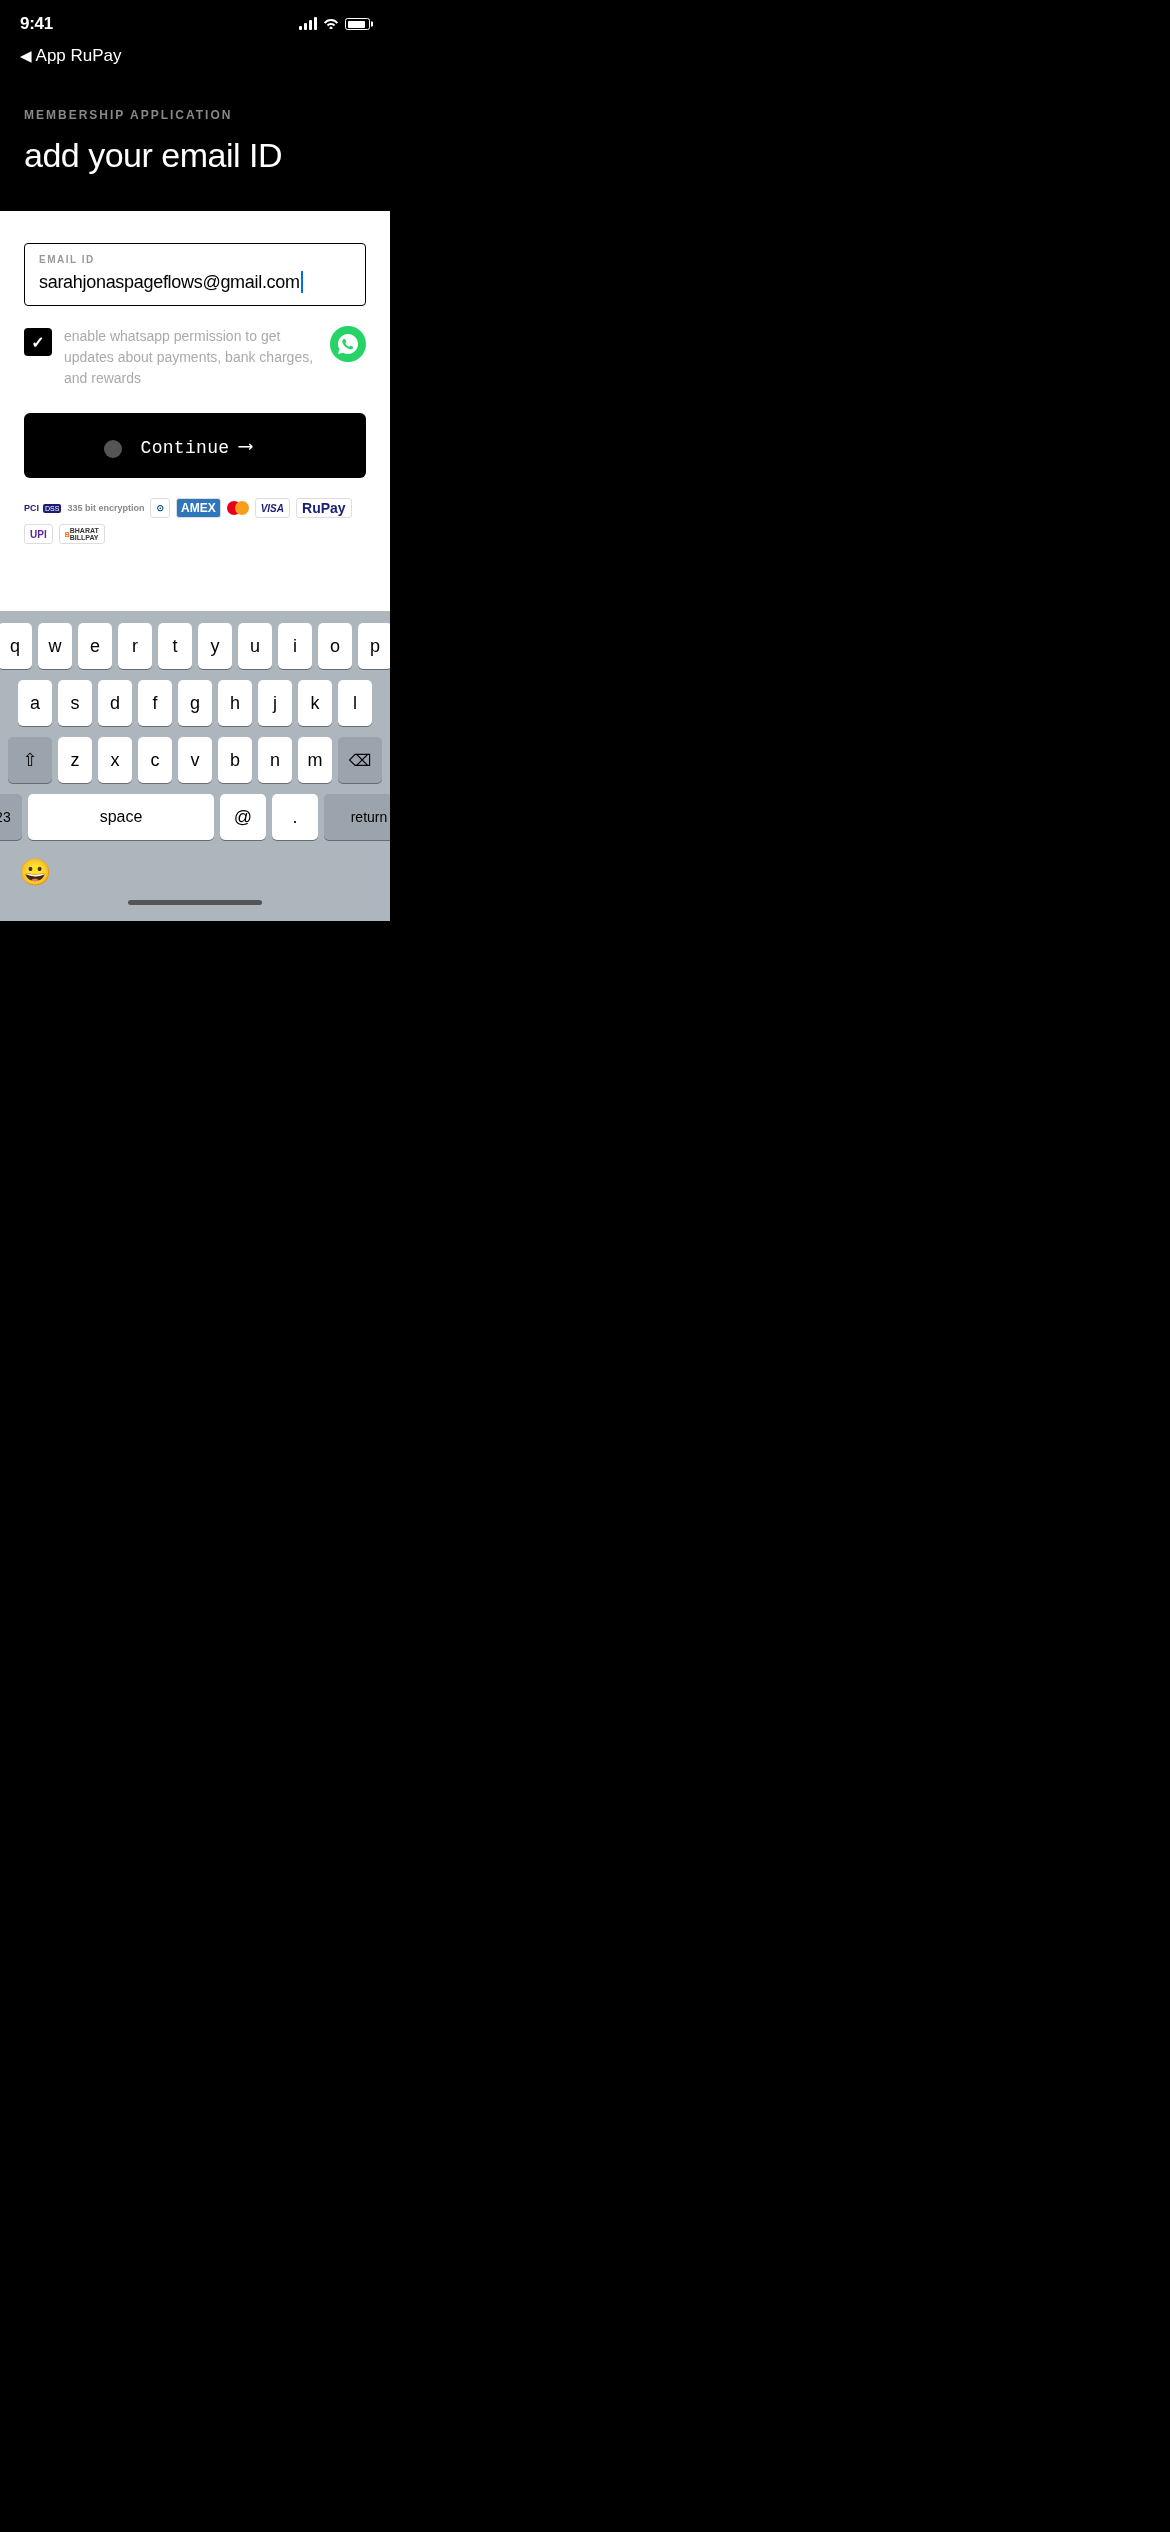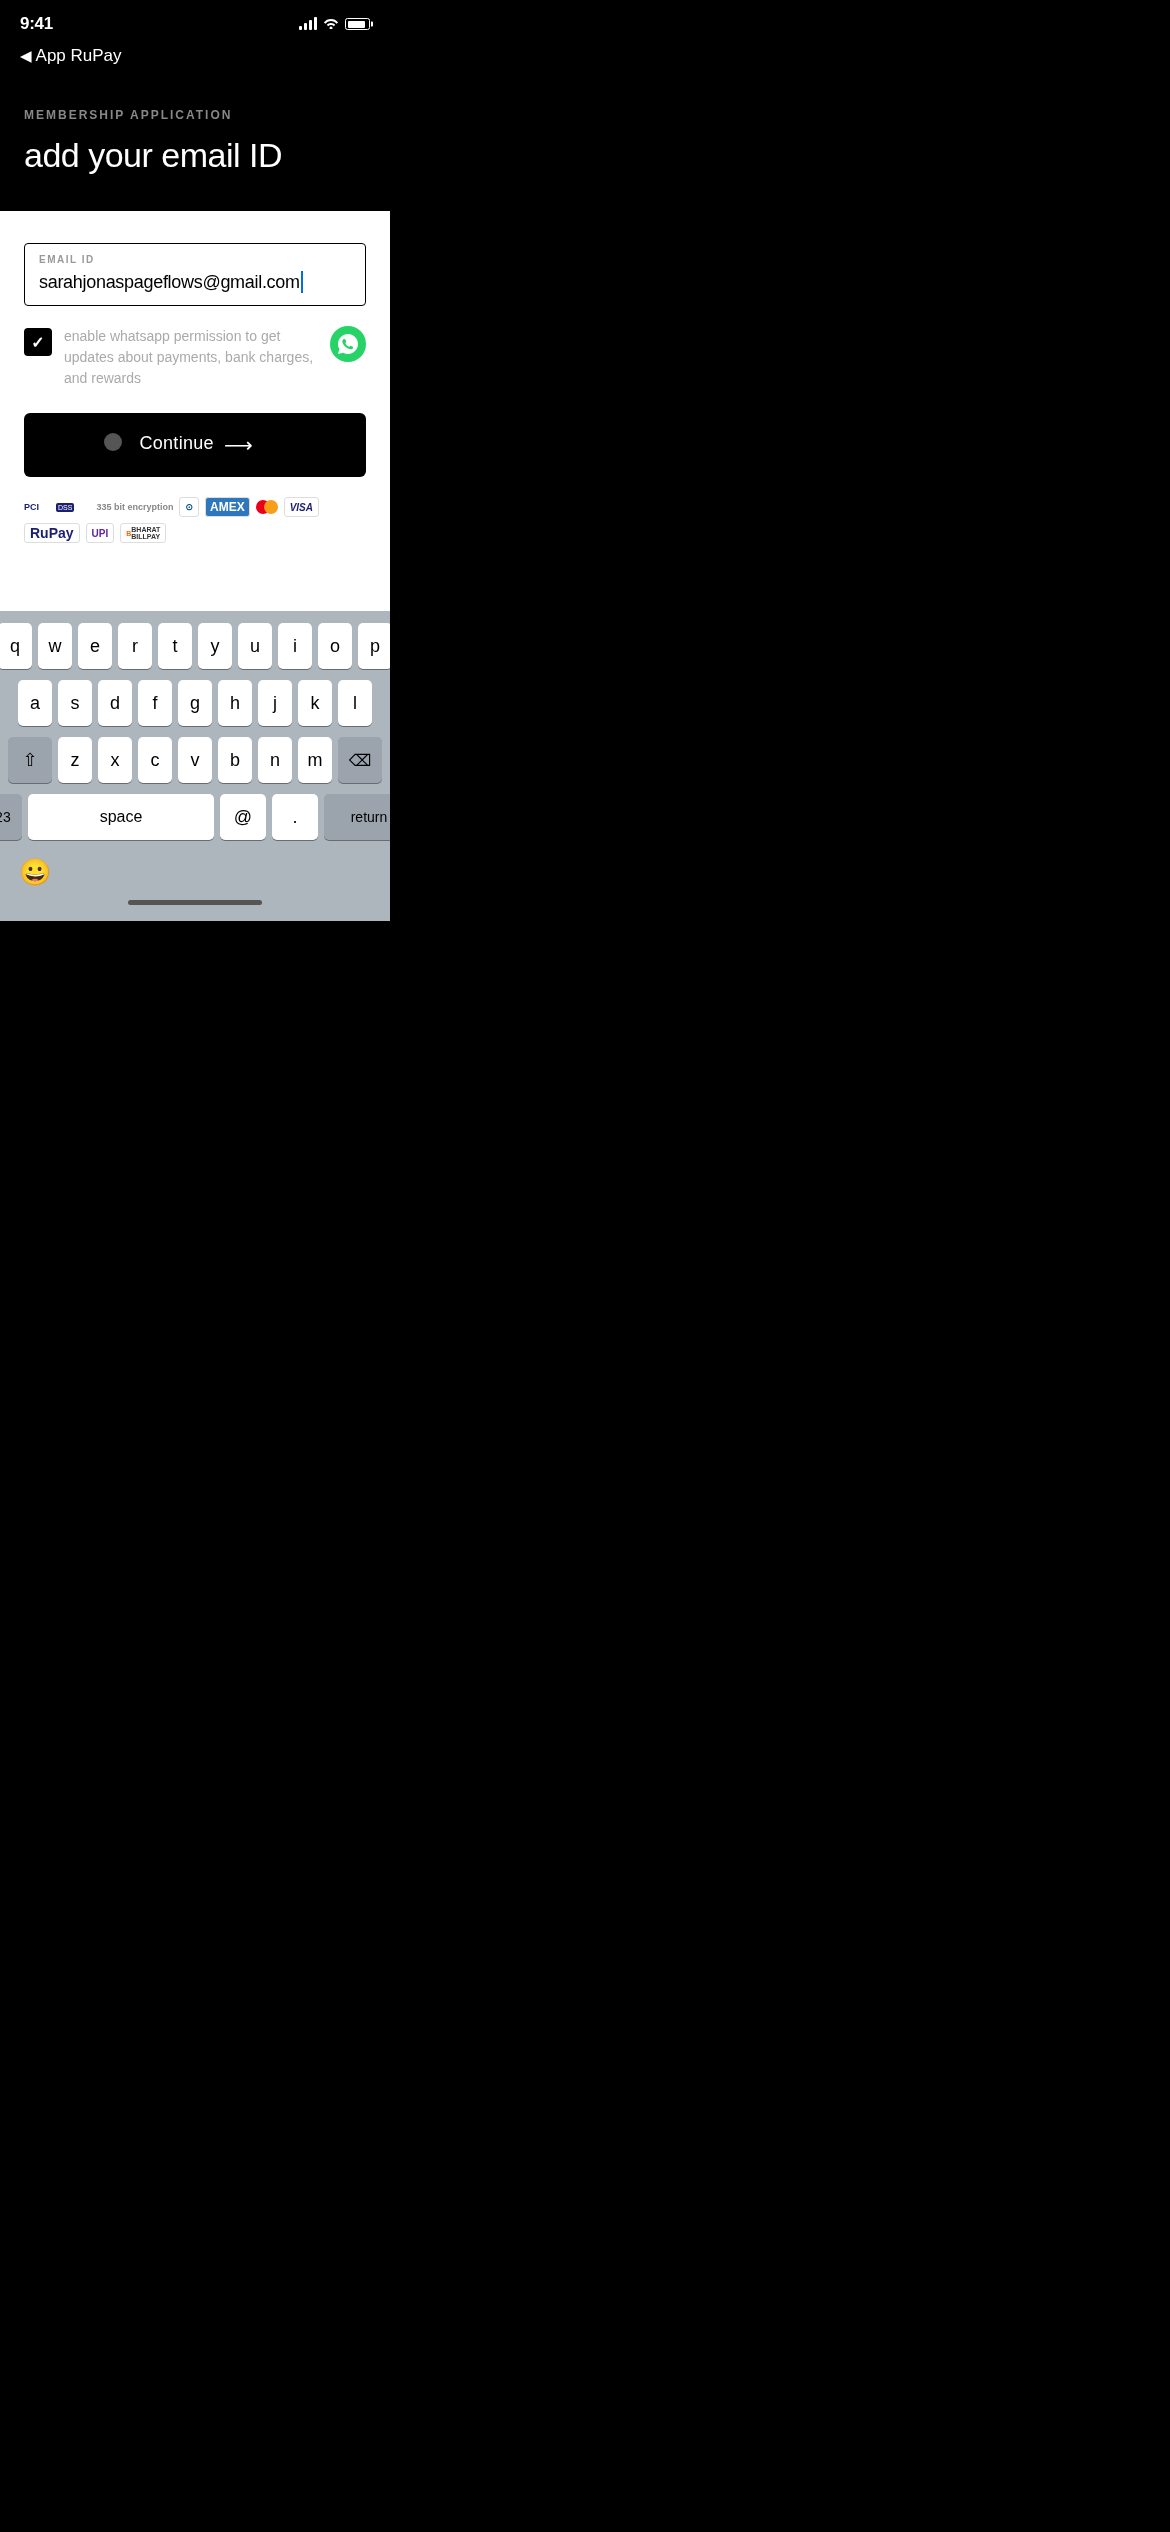--- a/index.html
+++ b/index.html
@@ -224,25 +224,26 @@
       background: #000;
       color: #fff;
       border: none;
       border-radius: 6px;
       padding: 20px;
       font-size: 18px;
       font-weight: 500;
       letter-spacing: 0.3px;
       cursor: pointer;
       display: flex;
-      align-items: flex-start;
+      align-items: flex-end;
       justify-content: center;
       gap: 10px;
       margin-bottom: 20px;
       position: relative;
+      font-family: Liberation Mono, monospace;
     }
 
     .btn-dot {
       width: 18px;
       height: 18px;
       background: #555;
       border-radius: 50%;
       position: absolute;
       left: 80px;
     }
@@ -256,22 +257,22 @@
     .payment-row {
       display: flex;
       align-items: center;
       gap: 6px;
       flex-wrap: wrap;
     }
 
     .pci-badge {
       display: flex;
       align-items: center;
-      gap: 17px;
-      margin-right: 16px;
+      gap: 4px;
+      margin-right: 0;
     }
 
     .pci-text {
       font-size: 9px;
       color: #888;
       font-weight: 600;
     }
 
     .payment-card {
       height: 20px;

